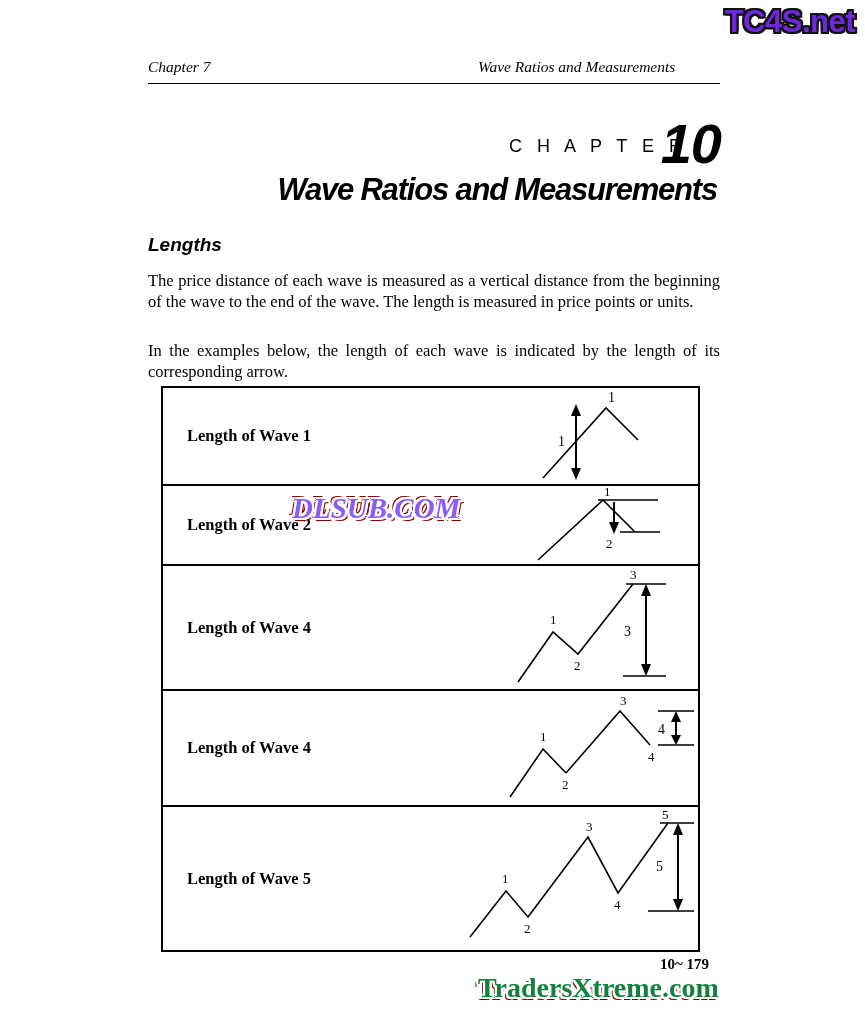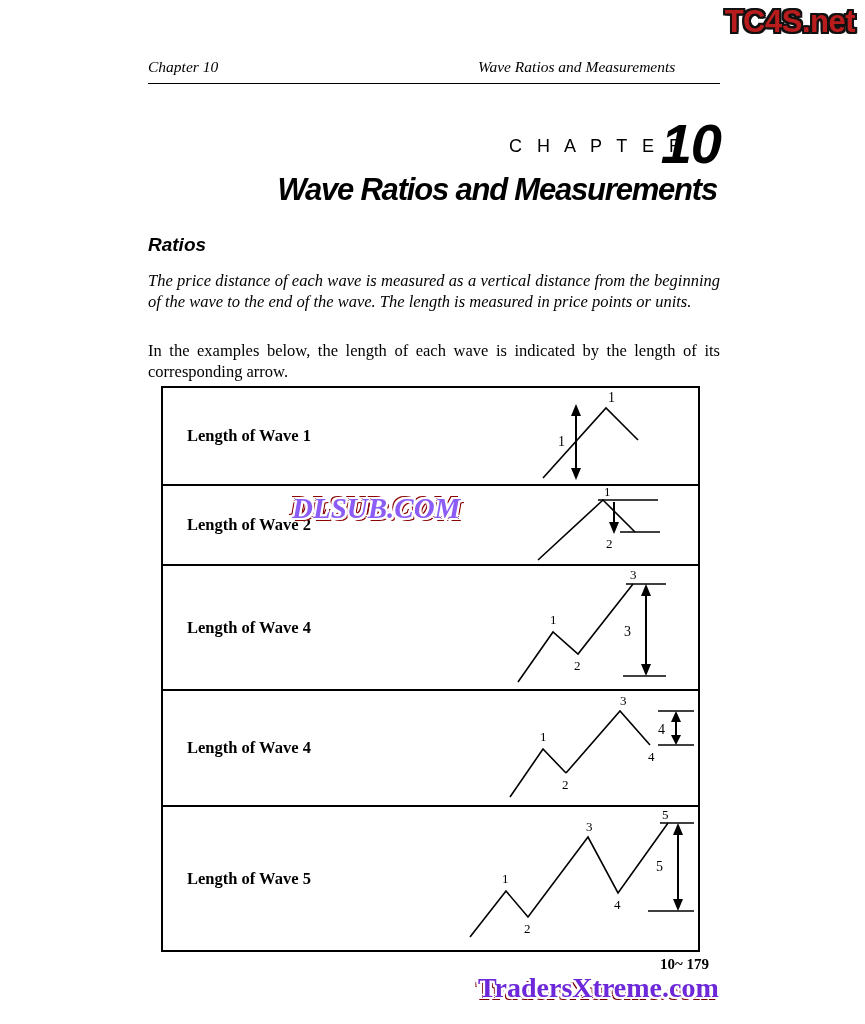--- a/index.html
+++ b/index.html
@@ -18,21 +18,21 @@
 
   
   .wm-top {
     position: absolute;
     top: 4px;
     right: 10px;
     font-family: "Liberation Sans", sans-serif;
     font-weight: bold;
     font-size: 31px;
     letter-spacing: -0.5px;
-    color: #b91c1c;
+    color: #6d28d9;
     text-shadow:
       -2px -2px 0 #111, 2px -2px 0 #111, -2px 2px 0 #111, 2px 2px 0 #111,
       0 -2px 0 #111, 0 2px 0 #111, -2px 0 0 #111, 2px 0 0 #111;
   }
 
   
   .runhead {
     position: absolute;
     left: 148px;
     top: 58px;
@@ -96,21 +96,21 @@
   }
   .para {
     position: absolute;
     left: 148px;
     width: 572px;
     font-family: "Liberation Serif", serif;
     font-size: 16.5px;
     line-height: 21px;
     text-align: justify;
   }
-  .para.p1 { top: 270px; font-style: italic; }
+  .para.p1 { top: 270px; }
   .para.p2 { top: 340px; }
 
   
   .diagram {
     position: absolute;
     left: 161px;
     top: 386px;
     width: 539px;
     height: 566px;
     border: 2px solid #000;
@@ -164,21 +164,21 @@
       -3px -3px 0 #8b0000, 3px 3px 0 #8b0000;
     white-space: nowrap;
   }
   .wm-bottom {
     position: absolute;
     left: 478px;
     top: 972px;
     font-family: "Liberation Serif", serif;
     font-weight: bold;
     font-size: 28px;
-    color: #6d28d9;
+    color: #15803d;
     text-shadow:
       -2px -2px 0 #ffffff, 2px -2px 0 #ffffff, -2px 2px 0 #ffffff, 2px 2px 0 #ffffff,
       0 -2px 0 #ffffff, 0 2px 0 #ffffff, -2px 0 0 #ffffff, 2px 0 0 #ffffff,
       -3px 3px 0 #7a0000;
     white-space: nowrap;
   }
 
   
   .folio {
     position: absolute;
@@ -188,30 +188,30 @@
     font-weight: bold;
     font-size: 15px;
   }
 </style>
 </head>
 <body>
 
 <div class="wm-top">TC4S.net</div>
 
 <div class="runhead">
-  <span class="left">Chapter 10</span>
+  <span class="left">Chapter 7</span>
   <span class="right">Wave Ratios and Measurements</span>
 </div>
 <div class="runhead-rule"></div>
 
 <div class="chap-word">C H A P T E R</div>
 <div class="chap-num">10</div>
 <div class="chap-title">Wave Ratios and Measurements</div>
 
-<div class="sec-title">Ratios</div>
+<div class="sec-title">Lengths</div>
 <div class="para p1">The price distance of each wave is measured as a vertical distance from the beginning of the wave to the end of the wave. The length is measured in price points or units.</div>
 <div class="para p2">In the examples below, the length of each wave is indicated by the length of its corresponding arrow.</div>
 
 <div class="diagram">
 
   <div class="drow r1">
     <div class="rowlabel">Length of Wave 1</div>
     <svg class="rowsvg" width="300" height="98" viewBox="0 0 300 98">
 
       <polyline points="145,90 208,20 240,52" fill="none" stroke="#000" stroke-width="1.6"></polyline>

